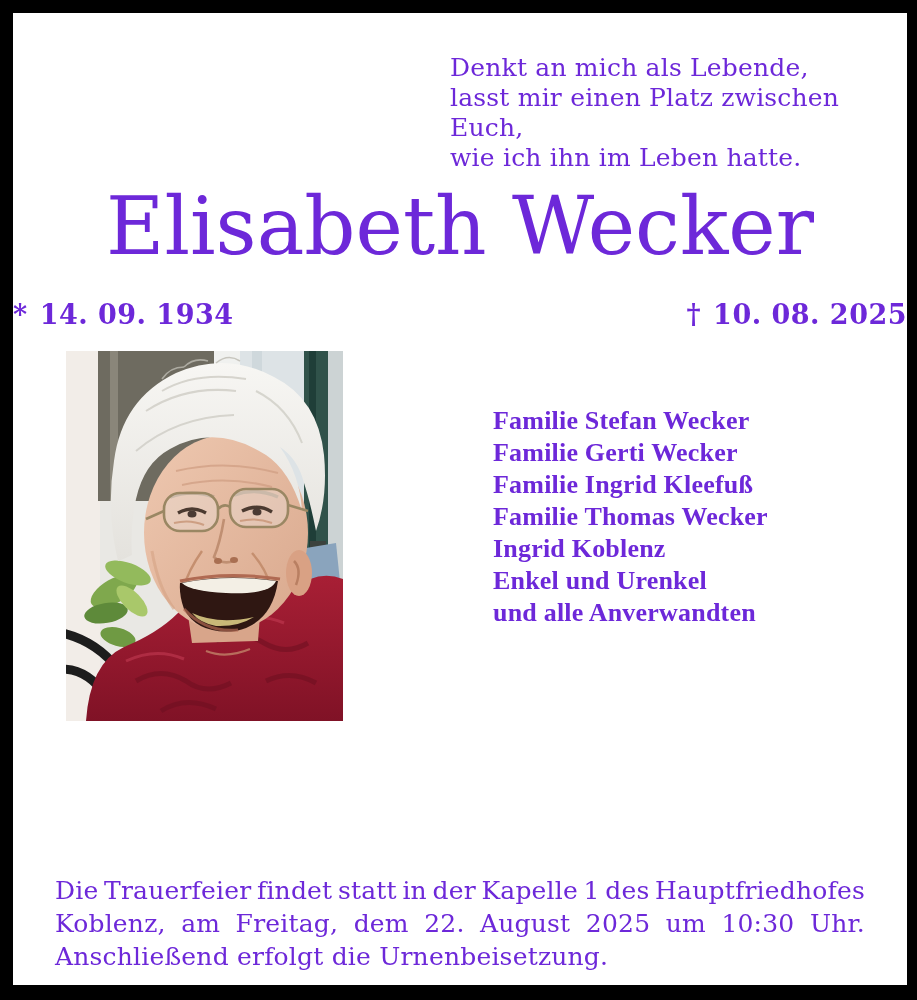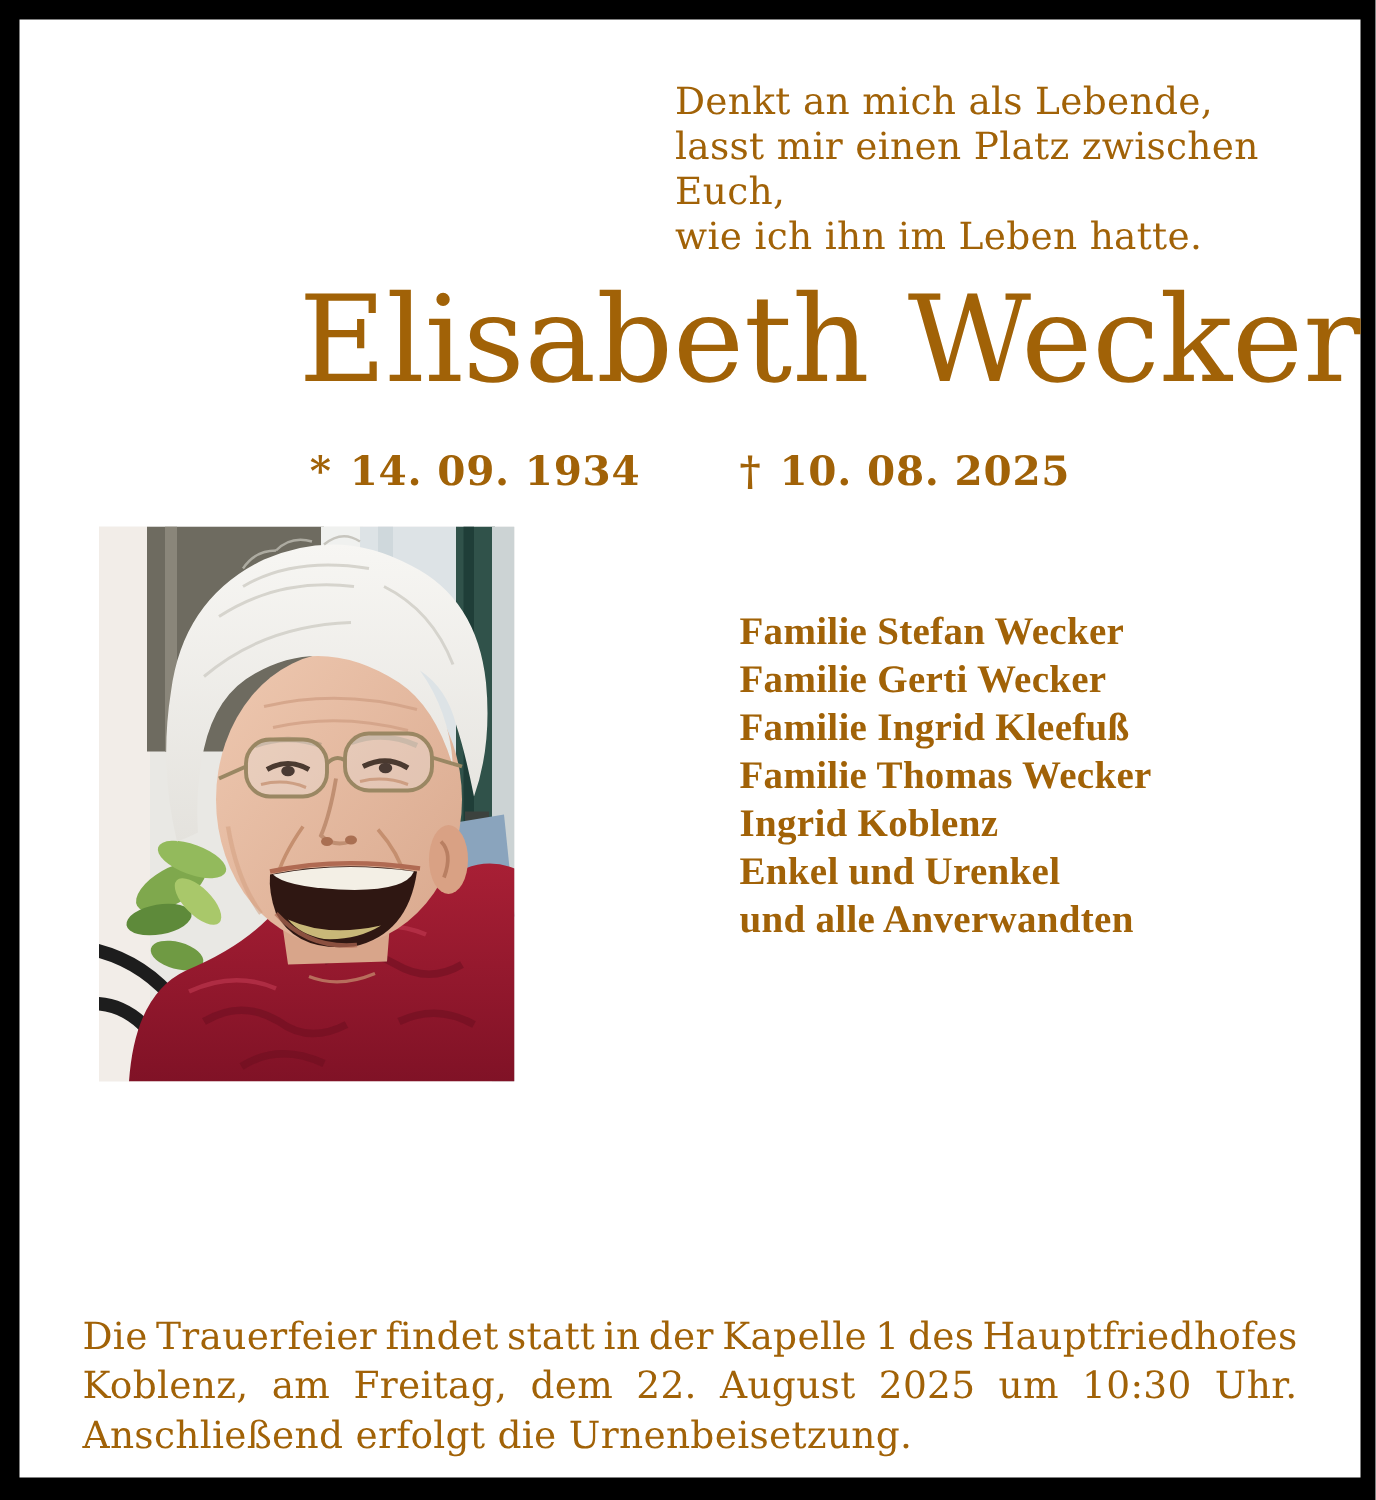--- a/index.html
+++ b/index.html
@@ -8,44 +8,44 @@
     background: #000;
     font-family: "DejaVu Serif", "Liberation Serif", serif;
     position: relative;
     overflow: hidden;
   }
   .content {
     position: absolute;
     left: 13px; top: 13px;
     width: 894px; height: 972px;
     background: #ffffff;
-    color: #a16207;
+    color: #6d28d9;
   }
   .quote-block {
     position: absolute;
     left: 437px; top: 40px;
     font-size: 25px;
     line-height: 30px;
     letter-spacing: 0.2px;
   }
   .deceased-name {
     position: absolute;
     left: 0; top: 168px;
     width: 100%;
-    text-align: right;
+    text-align: center;
     font-size: 80px;
     line-height: 92px;
     white-space: nowrap;
   }
   .dates-row {
     position: absolute;
     left: 0; top: 286px;
     width: 100%;
     display: flex;
-    justify-content: center;
+    justify-content: space-between;
     gap: 66px;
     font-size: 27px;
     font-weight: bold;
     letter-spacing: 0.5px;
   }
   .date-item .sym { margin-right: 12px; }
   .photo-wrap {
     position: absolute;
     left: 53px; top: 338px;
     width: 277px; height: 370px;

